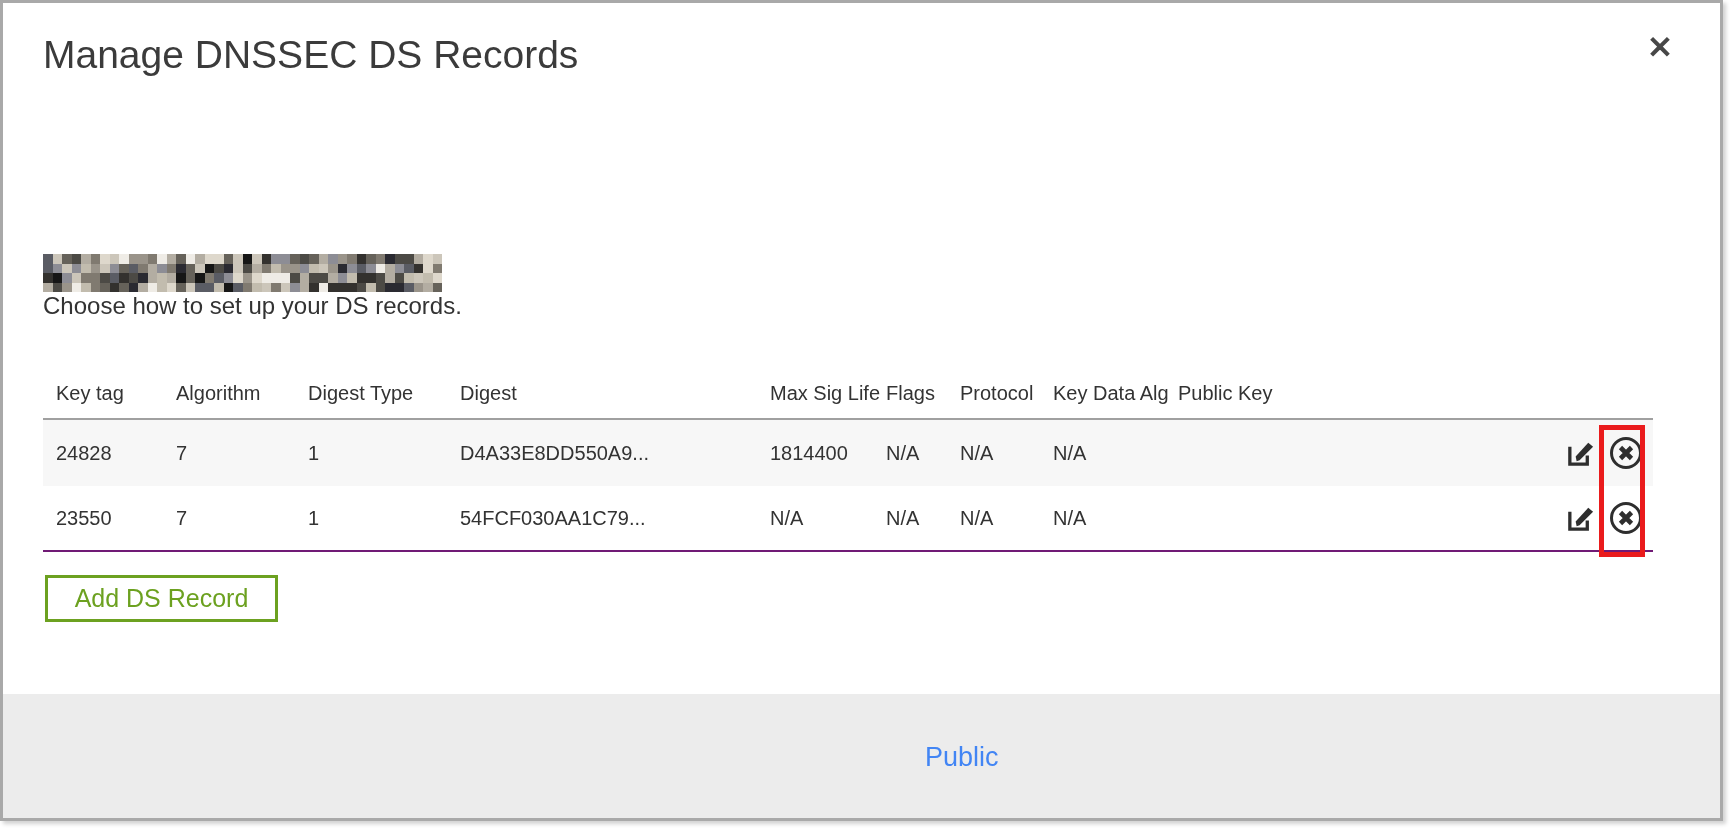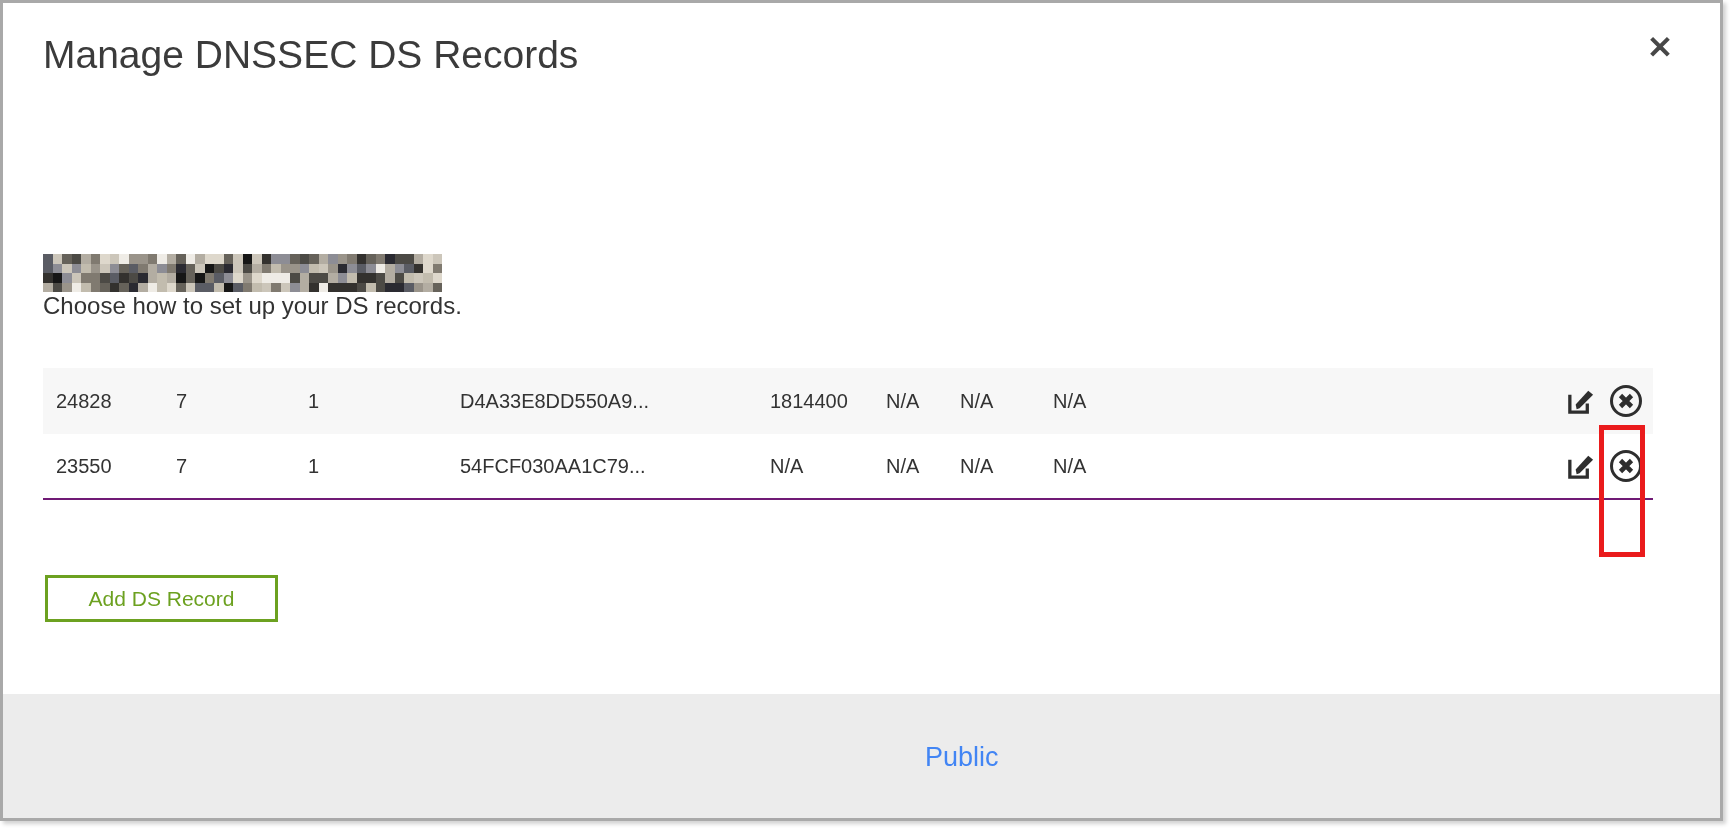--- a/index.html
+++ b/index.html
@@ -63,21 +63,21 @@
   .c6 { width: 93px; }  .c7 { width: 125px; } .c8 { flex: 1; }
   .c-actions { width: 92px; display: flex; align-items: center; justify-content: flex-end; gap: 8px; padding-right: 8px; }
   .icon-btn { width: 38px; height: 38px; display: flex; align-items: center; justify-content: center; cursor: pointer; }
 
   .add-btn {
     position: absolute; left: 42px; top: 572px;
     width: 233px; height: 47px;
     background: #fff;
     border: 3px solid #6ca120;
     color: #6ca120;
-    font-size: 21px;
+    font-size: 25px;
     font-family: "Liberation Sans", sans-serif;
     display: flex; align-items: center; justify-content: center;
     cursor: pointer;
   }
 
   .footer {
     position: absolute; left: 0; bottom: 0;
     width: 100%; height: 124px;
     background: #ececec;
   }
@@ -285,20 +285,32 @@
         <i style="background:#2a2a31"></i>
         <i style="background:#5a5c64"></i>
         <i style="background:#9a948a"></i>
         <i style="background:#b3ada2"></i>
         <i style="background:#66625a"></i>
       </div>
 
     <div class="instruction">Choose how to set up your DS records.</div>
 
     <div class="ds-table">
+      <div class="t-row t-head">
+        <div class="c0">Key tag</div>
+        <div class="c1">Algorithm</div>
+        <div class="c2">Digest Type</div>
+        <div class="c3">Digest</div>
+        <div class="c4">Max Sig Life</div>
+        <div class="c5">Flags</div>
+        <div class="c6">Protocol</div>
+        <div class="c7">Key Data Alg</div>
+        <div class="c8">Public Key</div>
+        <div class="c-actions"></div>
+      </div>
 
       <div class="t-row t-body-row striped">
         <div class="c0">24828</div>
         <div class="c1">7</div>
         <div class="c2">1</div>
         <div class="c3">D4A33E8DD550A9...</div>
         <div class="c4">1814400</div>
         <div class="c5">N/A</div>
         <div class="c6">N/A</div>
         <div class="c7">N/A</div>

